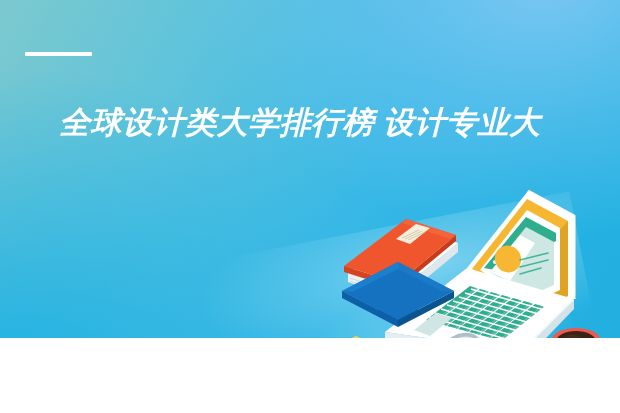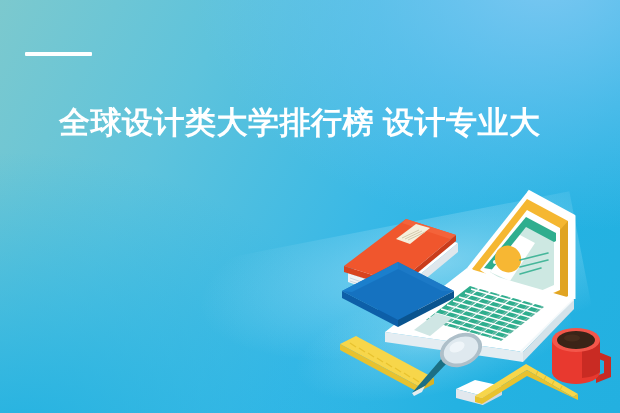--- a/index.html
+++ b/index.html
@@ -3,24 +3,25 @@
 <meta charset="utf-8">
 <style>
   html, body {
     margin: 0;
     padding: 0;
     background: #ffffff;
   }
   #banner {
     position: relative;
     width: 620px;
-    height: 413px;
+    height: 338px;
     overflow: hidden;
     font-family: "Liberation Sans", "DejaVu Sans", sans-serif;
     background: linear-gradient(118deg, #7cc9ce 0%, #5ec3dc 28%, #38b8e6 58%, #24b2e2 80%, #23b0e0 100%);
+    font-style: italic;
   }
   
   #banner .tint-tr {
     position: absolute;
     inset: 0;
     background: radial-gradient(ellipse 520px 380px at 88% -6%, rgba(126,200,242,0.95) 0%, rgba(110,196,240,0.55) 34%, rgba(60,184,232,0.0) 68%);
     pointer-events: none;
   }
   #banner .tint-bl {
     position: absolute;

